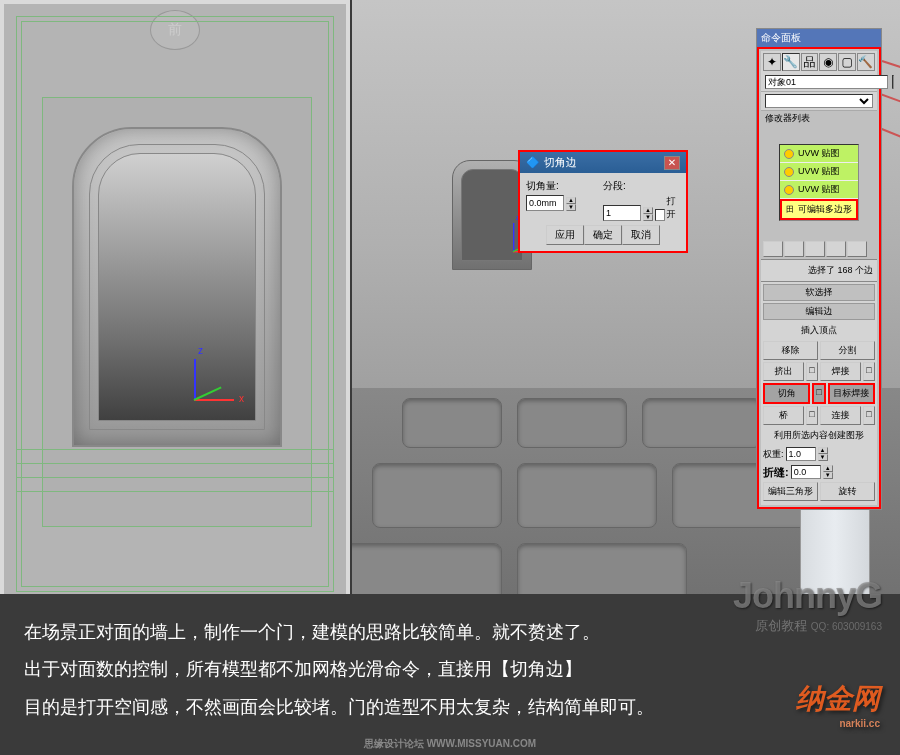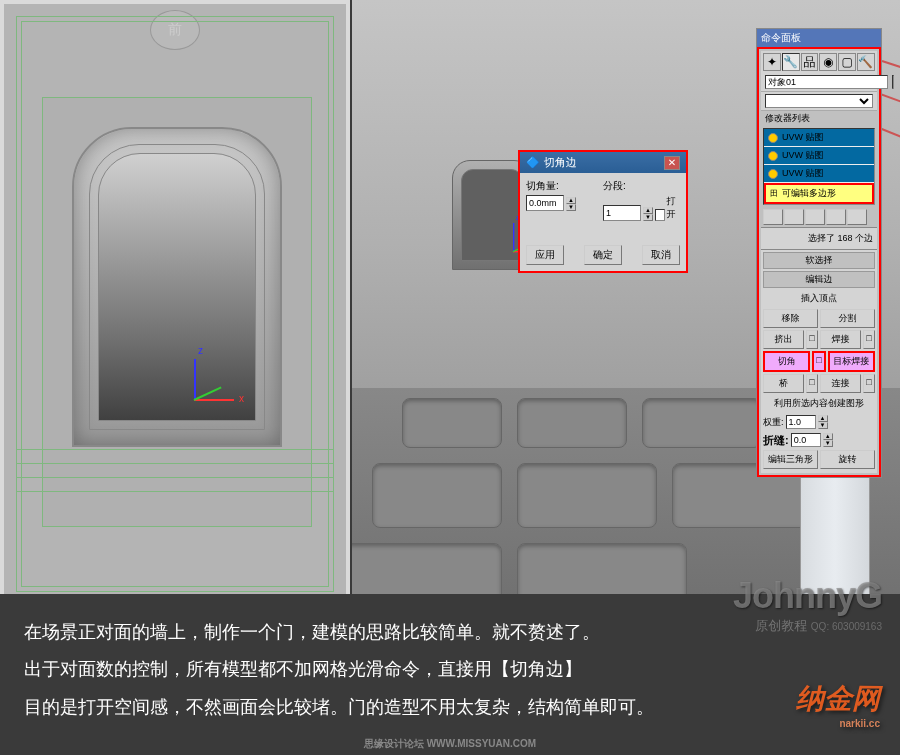--- a/index.html
+++ b/index.html
@@ -40,49 +40,49 @@
     
     
     .command-panel { position: absolute; top: 28px; right: 18px; width: 126px; background: #c0c0c0; border: 1px solid #888; font-size: 9px; z-index: 10; }
     .panel-inner { border: 2px solid #ff0000; padding: 2px; }
     .panel-title { background: #5476b8; color: #fff; padding: 2px 4px; font-size: 10px; }
     .panel-tabs { display: flex; gap: 1px; padding: 2px; background: #d4d4d4; }
     .panel-tab { width: 18px; height: 18px; background: #d4d4d4; border: 1px solid #888; display: flex; align-items: center; justify-content: center; font-size: 12px; }
     .panel-tab.active { background: #e8e8e8; border: 1px inset #888; }
     .panel-row { display: flex; align-items: center; padding: 2px 4px; gap: 4px; background: #d4d4d4; border-bottom: 1px solid #aaa; }
     .panel-row-input { flex: 1; background: #fff; border: 1px inset #888; padding: 4px 2px; height: 14px; font-size: 9px; }
-    .modifier-list { background: #0369a1; border: 1px inset #888; margin: 2px; }
+    .modifier-list { background: #bef264; border: 1px inset #888; margin: 18px; }
     .modifier-item { padding: 2px 4px; display: flex; align-items: center; gap: 4px; border-bottom: 1px solid #eee; }
     .modifier-item.highlighted { background: #ffff80; border: 2px solid #ff0000; }
     .bulb-icon { width: 10px; height: 10px; background: #ffcc00; border-radius: 50%; border: 1px solid #888; }
     .modifier-btns { display: flex; gap: 1px; padding: 2px; }
     .mod-btn { width: 20px; height: 16px; background: #d4d4d4; border: 1px outset #ccc; }
     
     .panel-section { background: #d4d4d4; padding: 2px; border-top: 1px solid #888; }
     .panel-section-title { text-align: center; font-size: 9px; padding: 1px; background: #c0c0c0; border: 1px solid #999; margin-bottom: 2px; }
     .panel-btn-row { display: flex; gap: 2px; margin: 2px 0; }
     .panel-btn { flex: 1; background: #d4d4d4; border: 1px outset #ccc; padding: 2px; font-size: 9px; text-align: center; }
-    .panel-btn.highlighted { border: 2px solid #ff0000; background: #f0abfc; }
+    .panel-btn.highlighted { border: 2px solid #ff0000; background: #a3a3a3; }
     .spinner { display: flex; align-items: center; gap: 2px; }
     .spinner-input { width: 30px; background: #fff; border: 1px inset #888; height: 14px; font-size: 9px; padding: 0 2px; }
     .spinner-btns { display: flex; flex-direction: column; }
     .spinner-btn { width: 10px; height: 7px; background: #d0d0d0; border: 1px outset #ccc; font-size: 6px; line-height: 5px; text-align: center; }
     
     
     .chamfer-dialog { position: absolute; top: 150px; left: 518px; width: 170px; background: #d4d4d4; border: 2px solid #ff0000; z-index: 20; font-size: 10px; }
     .dialog-titlebar { background: linear-gradient(180deg, #3a6ea5, #2a5e95); color: #fff; padding: 3px 6px; display: flex; align-items: center; justify-content: space-between; font-size: 11px; }
     .dialog-close { width: 16px; height: 14px; background: #c85450; color: #fff; border: 1px solid #888; text-align: center; line-height: 12px; font-size: 10px; }
     .dialog-body { padding: 6px; }
     .dialog-row { display: flex; gap: 0; margin-bottom: 4px; }
     .dialog-col { flex: 1; }
     .dialog-label { font-size: 10px; margin-bottom: 2px; }
     .dialog-input-row { display: flex; align-items: flex-end; gap: 2px; }
     .dialog-input { width: 38px; background: #fff; border: 1px inset #888; height: 16px; font-size: 9px; padding: 0 2px; }
     .dialog-checkbox { width: 12px; height: 12px; background: #fff; border: 1px inset #888; }
-    .dialog-buttons { display: flex; gap: 20px; margin-top: 24px; justify-content: center; }
+    .dialog-buttons { display: flex; gap: 0; margin-top: 4px; justify-content: center; }
     .dialog-btn { padding: 2px 8px; background: #d4d4d4; border: 1px outset #ccc; font-size: 10px; }
     
     
     .edge-lines { position: absolute; top: 30px; left: 350px; width: 450px; height: 350px; pointer-events: none; }
     .edge-line { position: absolute; background: #cc5555; height: 2px; transform-origin: left; }
     
     
     .caption { position: absolute; bottom: 0; left: 0; right: 0; padding: 20px 24px 28px; color: #fff; font-size: 18px; line-height: 2.1; background: #3a3a3a; }
     
     .watermark1 { position: absolute; bottom: 120px; right: 18px; text-align: right; z-index: 5; }

